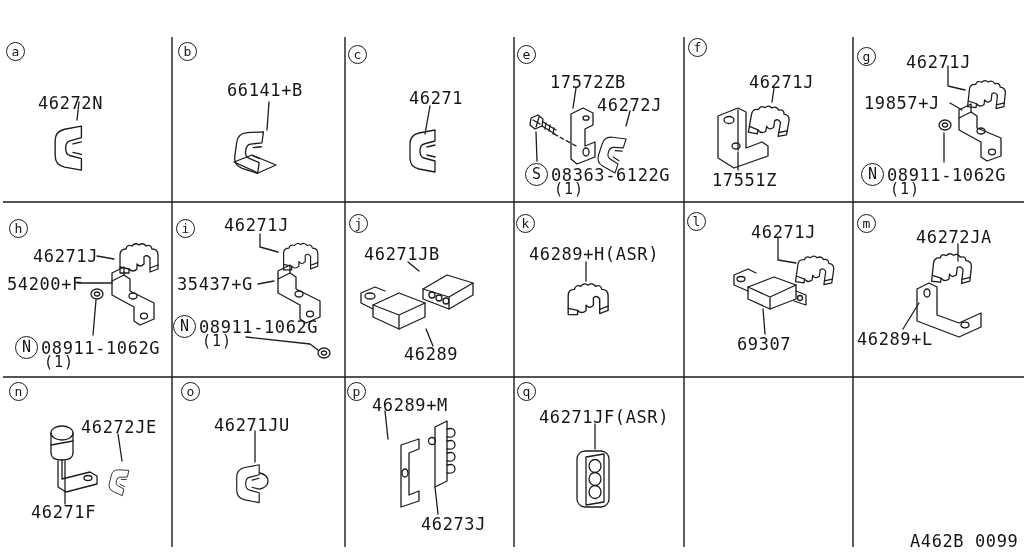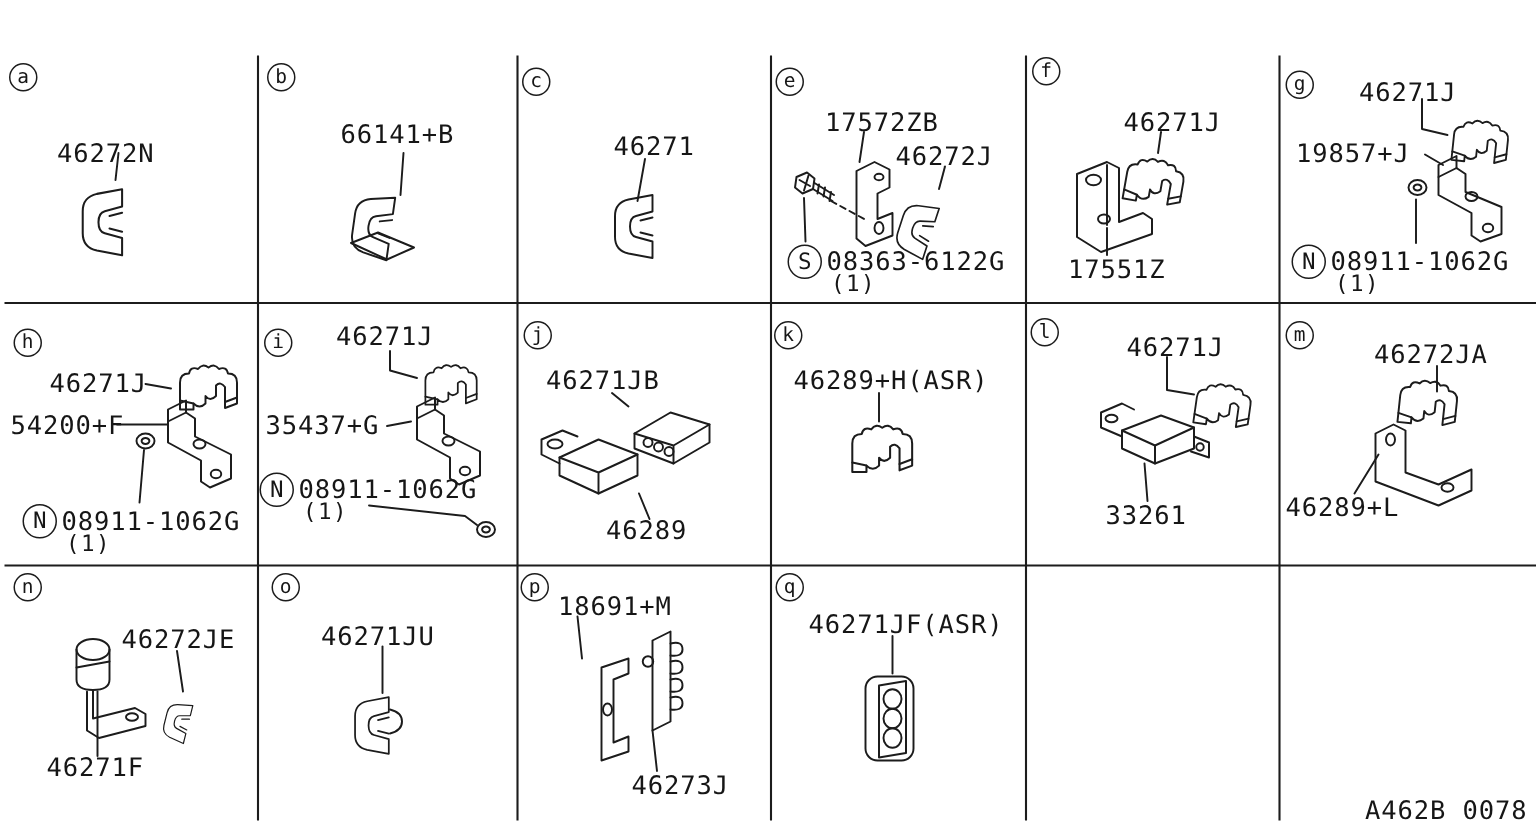--- a/index.html
+++ b/index.html
@@ -204,21 +204,21 @@
       <use href="#g-comb" transform="translate(112,48) rotate(8) scale(0.95)"></use>
       <path d="M64,84 L90,74 L112,82 L112,96 L86,106 L64,96 Z"></path>
       <path d="M86,106 L86,94 L64,84 M86,94 L112,82"></path>
       <path d="M64,88 L50,82 L50,72 L64,66 L72,70"></path>
       <ellipse cx="57" cy="76" rx="4" ry="2.5"></ellipse>
       <path d="M112,88 L122,92 L122,102 L110,98"></path>
       <circle cx="116" cy="95" r="2.5"></circle>
     </svg>
     <span class="badge" style="left:3px;top:9px">l</span>
     <span class="lbl" style="left:67px;top:21px">46271J</span>
-    <span class="lbl" style="left:53px;top:133px">33261</span>
+    <span class="lbl" style="left:53px;top:133px">69307</span>
   </div>
 
   <div class="cell" style="left:853px;top:203px;width:171px;height:173px">
     <svg class="art">
       <path d="M105,41 L105,58"></path>
       <path d="M50,126 L66,100"></path>
       <use href="#g-comb" transform="translate(78,46) rotate(6)"></use>
       <path d="M64,86 L76,80 L84,84 L84,112 L106,120 L128,110 L128,124 L106,134 L64,118 Z"></path>
       <ellipse cx="74" cy="90" rx="3" ry="4"></ellipse>
       <ellipse cx="112" cy="122" rx="4" ry="2.8"></ellipse>
@@ -258,31 +258,31 @@
     <svg class="art">
       <path d="M40,34 L43,62"></path>
       <path d="M93,137 L90,110"></path>
       <path d="M56,68 L74,62 L74,72 L64,76 L64,118 L74,114 L74,124 L56,130 Z"></path>
       <ellipse cx="60" cy="96" rx="3" ry="4"></ellipse>
       <path d="M90,50 L102,44 L102,104 L90,110 Z"></path>
       <path d="M102,52 Q110,50 110,56 Q110,61 102,60 M102,64 Q110,62 110,68 Q110,73 102,72 M102,76 Q110,74 110,80 Q110,85 102,84 M102,88 Q110,86 110,92 Q110,97 102,96"></path>
       <circle cx="87" cy="64" r="3.5"></circle>
     </svg>
     <span class="badge" style="left:2px;top:5px">p</span>
-    <span class="lbl" style="left:27px;top:20px">18691+M</span>
+    <span class="lbl" style="left:27px;top:20px">46289+M</span>
     <span class="lbl" style="left:76px;top:139px">46273J</span>
   </div>
 
   <div class="cell" style="left:514px;top:377px;width:170px;height:171px">
     <svg class="art">
       <path d="M81,47 L81,72"></path>
       <rect x="63" y="74" width="32" height="56" rx="8"></rect>
       <path d="M72,80 L90,77 L90,125 L72,128 Z"></path>
       <ellipse cx="81" cy="89" rx="6" ry="6.5"></ellipse>
       <ellipse cx="81" cy="102" rx="6" ry="6.5"></ellipse>
       <ellipse cx="81" cy="115" rx="6" ry="6.5"></ellipse>
     </svg>
     <span class="badge" style="left:3px;top:5px">q</span>
     <span class="lbl" style="left:25px;top:32px">46271JF(ASR)</span>
   </div>
 
-  <div class="code">A462B 0078</div>
+  <div class="code">A462B 0099</div>
 </div>
 
 </body></html>

